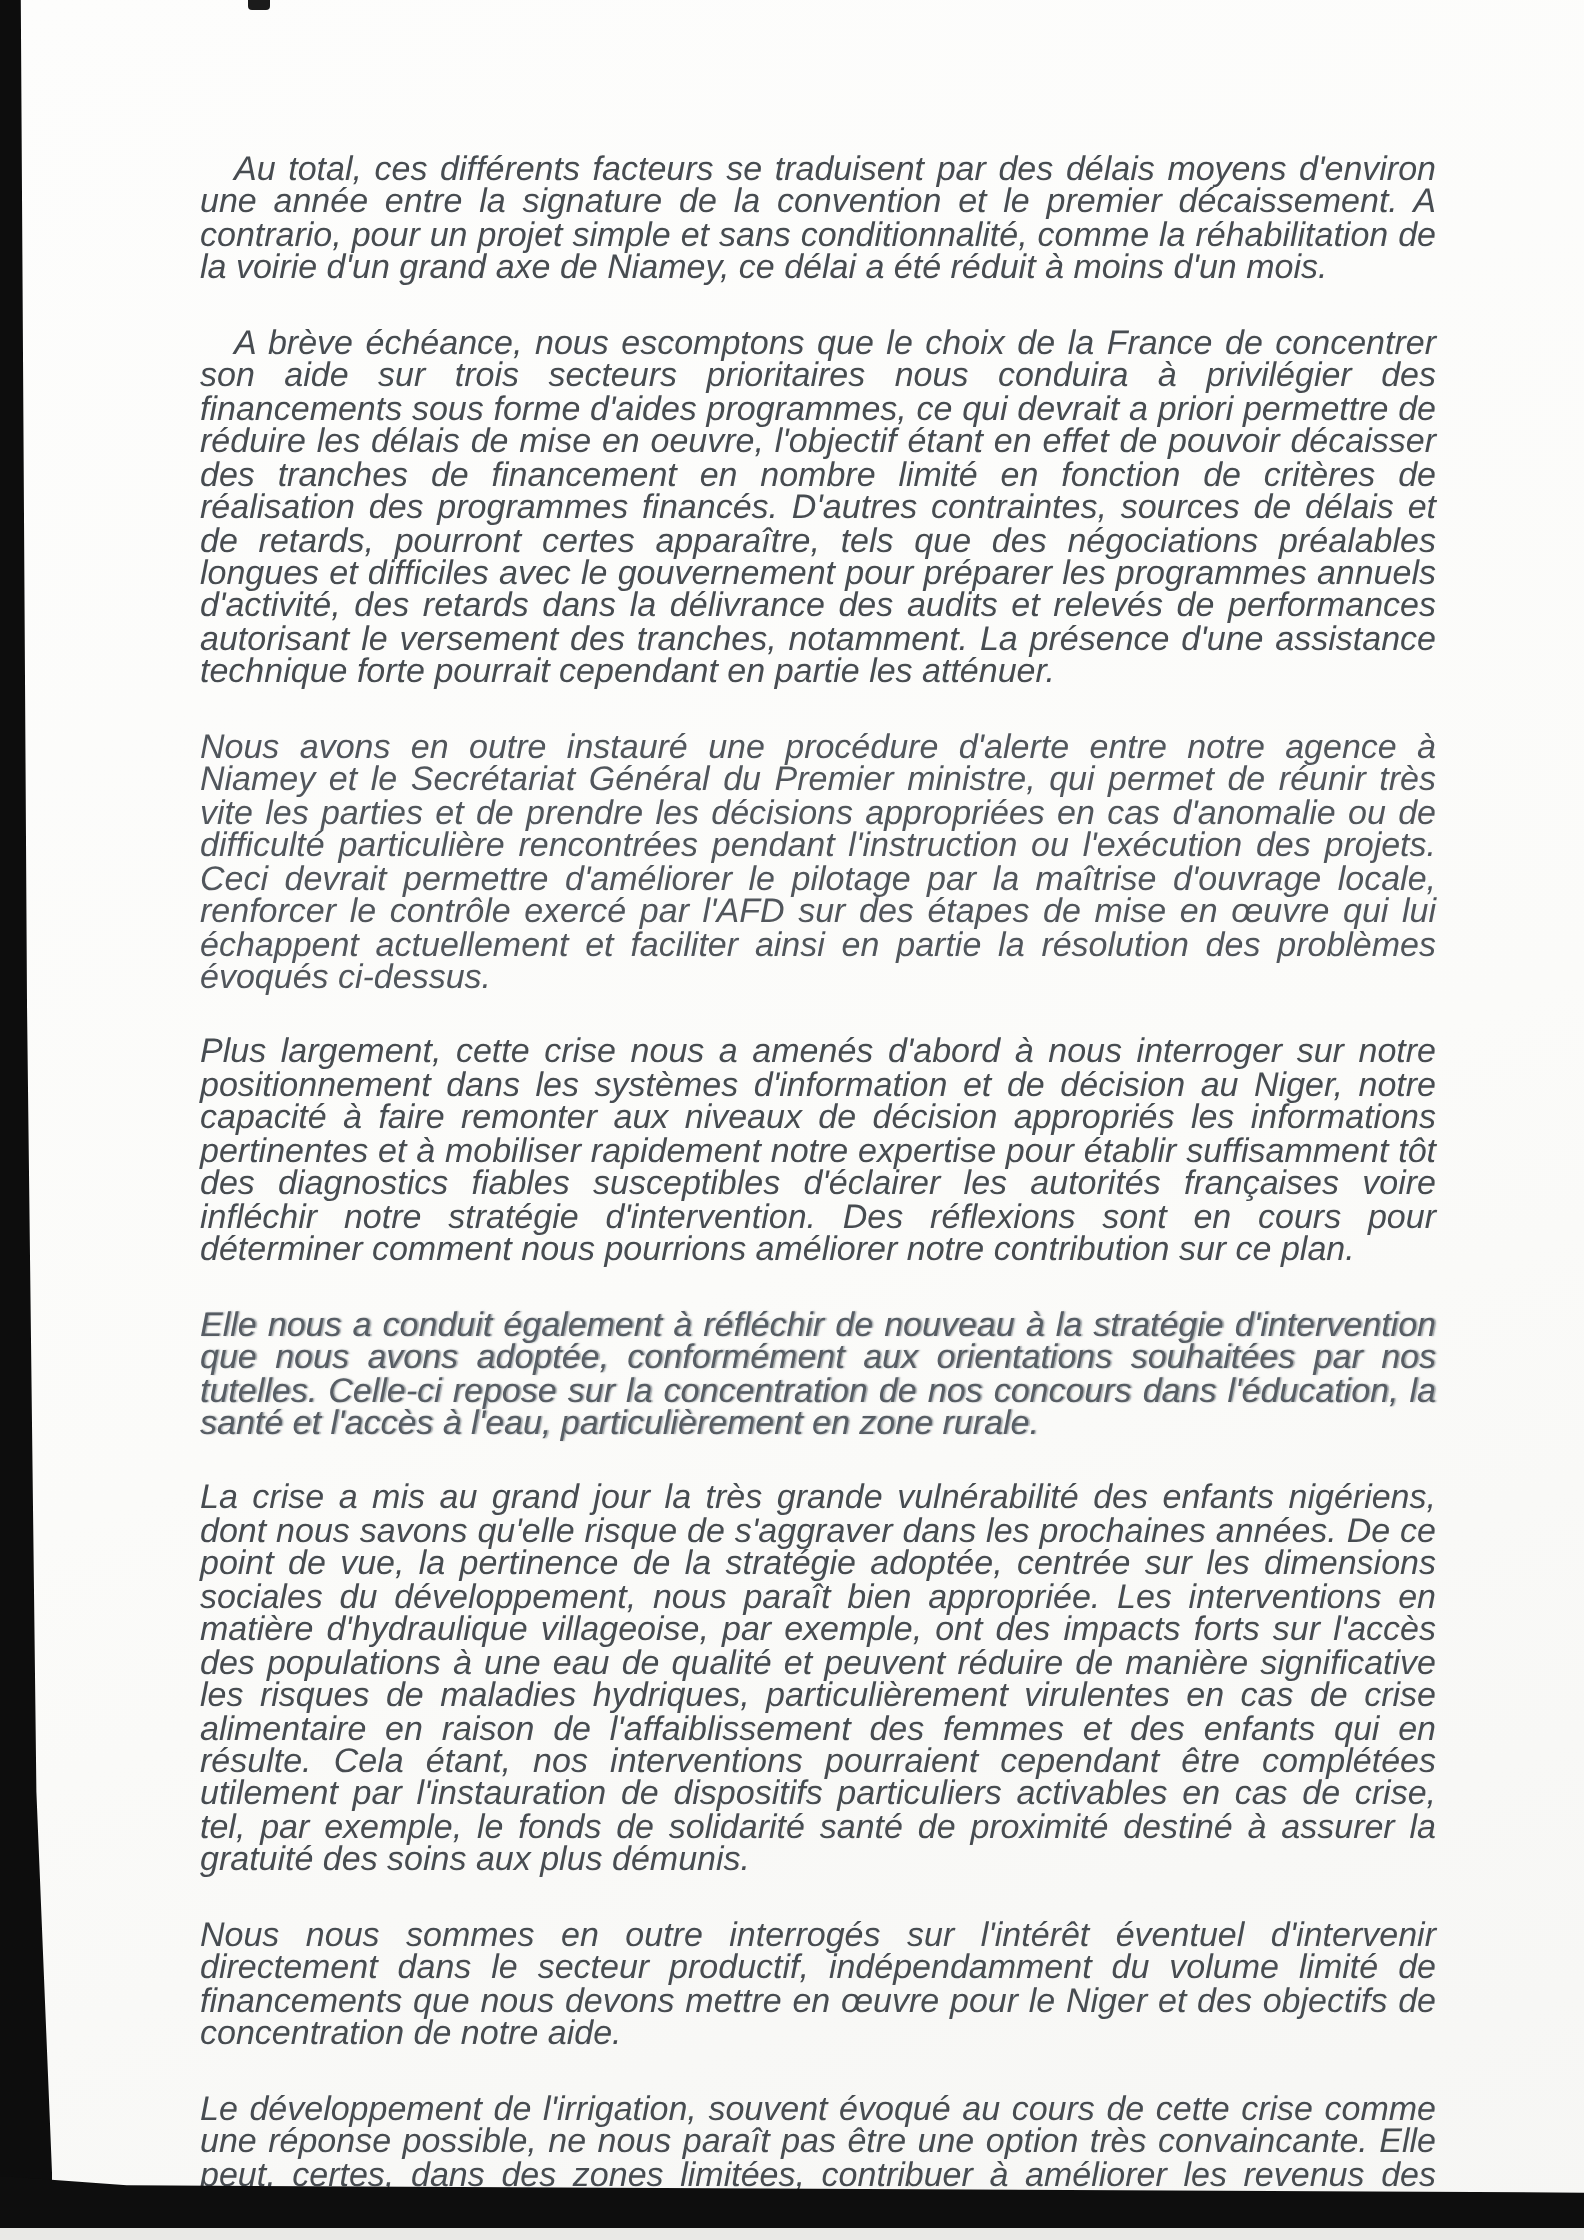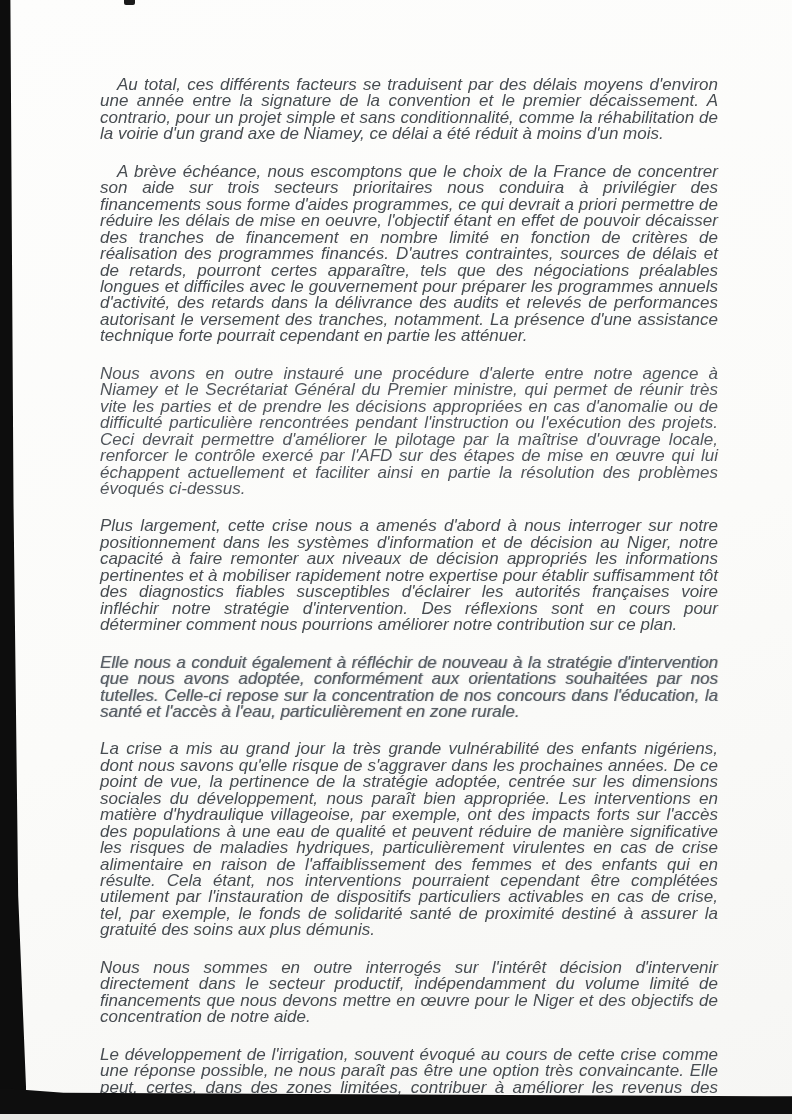--- a/index.html
+++ b/index.html
@@ -78,21 +78,21 @@
 
 <div class="page">
 
   <div class="text-block">
     <p class="indent">Au total, ces différents facteurs se traduisent par des délais moyens d'environ une année entre la signature de la convention et le premier décaissement. A contrario, pour un projet simple et sans conditionnalité, comme la réhabilitation de la voirie d'un grand axe de Niamey, ce délai a été réduit à moins d'un mois.</p>
     <p class="indent">A brève échéance, nous escomptons que le choix de la France de concentrer son aide sur trois secteurs prioritaires nous conduira à privilégier des financements sous forme d'aides programmes, ce qui devrait a priori permettre de réduire les délais de mise en oeuvre, l'objectif étant en effet de pouvoir décaisser des tranches de financement en nombre limité en fonction de critères de réalisation des programmes financés. D'autres contraintes, sources de délais et de retards, pourront certes apparaître, tels que des négociations préalables longues et difficiles avec le gouvernement pour préparer les programmes annuels d'activité, des retards dans la délivrance des audits et relevés de performances autorisant le versement des tranches, notamment. La présence d'une assistance technique forte pourrait cependant en partie les atténuer.</p>
     <p class="faded">Nous avons en outre instauré une procédure d'alerte entre notre agence à Niamey et le Secrétariat Général du Premier ministre, qui permet de réunir très vite les parties et de prendre les décisions appropriées en cas d'anomalie ou de difficulté particulière rencontrées pendant l'instruction ou l'exécution des projets. Ceci devrait permettre d'améliorer le pilotage par la maîtrise d'ouvrage locale, renforcer le contrôle exercé par l'AFD sur des étapes de mise en œuvre qui lui échappent actuellement et faciliter ainsi en partie la résolution des problèmes évoqués ci-dessus.</p>
     <p>Plus largement, cette crise nous a amenés d'abord à nous interroger sur notre positionnement dans les systèmes d'information et de décision au Niger, notre capacité à faire remonter aux niveaux de décision appropriés les informations pertinentes et à mobiliser rapidement notre expertise pour établir suffisamment tôt des diagnostics fiables susceptibles d'éclairer les autorités françaises voire infléchir notre stratégie d'intervention. Des réflexions sont en cours pour déterminer comment nous pourrions améliorer notre contribution sur ce plan.</p>
     <p class="ghost">Elle nous a conduit également à réfléchir de nouveau à la stratégie d'intervention que nous avons adoptée, conformément aux orientations souhaitées par nos tutelles. Celle-ci repose sur la concentration de nos concours dans l'éducation, la santé et l'accès à l'eau, particulièrement en zone rurale.</p>
     <p>La crise a mis au grand jour la très grande vulnérabilité des enfants nigériens, dont nous savons qu'elle risque de s'aggraver dans les prochaines années. De ce point de vue, la pertinence de la stratégie adoptée, centrée sur les dimensions sociales du développement, nous paraît bien appropriée. Les interventions en matière d'hydraulique villageoise, par exemple, ont des impacts forts sur l'accès des populations à une eau de qualité et peuvent réduire de manière significative les risques de maladies hydriques, particulièrement virulentes en cas de crise alimentaire en raison de l'affaiblissement des femmes et des enfants qui en résulte. Cela étant, nos interventions pourraient cependant être complétées utilement par l'instauration de dispositifs particuliers activables en cas de crise, tel, par exemple, le fonds de solidarité santé de proximité destiné à assurer la gratuité des soins aux plus démunis.</p>
-    <p>Nous nous sommes en outre interrogés sur l'intérêt décision d'intervenir directement dans le secteur productif, indépendamment du volume limité de financements que nous devons mettre en œuvre pour le Niger et des objectifs de concentration de notre aide.</p>
+    <p>Nous nous sommes en outre interrogés sur l'intérêt éventuel d'intervenir directement dans le secteur productif, indépendamment du volume limité de financements que nous devons mettre en œuvre pour le Niger et des objectifs de concentration de notre aide.</p>
     <p>Le développement de l'irrigation, souvent évoqué au cours de cette crise comme une réponse possible, ne nous paraît pas être une option très convaincante. Elle peut, certes, dans des zones limitées, contribuer à améliorer les revenus des familles paysannes, mais elle ne saurait constituer une réponse suffisante à la mesure des déficits structurels et des crises alimentaires affectant le pays. Le Niger recèle, à cet égard, de nombreux aménagements mal entretenus ou abandonnés et les expériences tentées après les précédentes crises ont montré leurs limites. PROPARCO finance, à ce propos, un projet de culture d'oignon irriguée, destiné à être vendu en contre saison, mais ce type d'opération, qu'il faut bien sûr encourager, n'est évidemment pas généralisable à grande échelle.</p>
   </div>
 
   <div class="edge-left"></div>
   <div class="edge-bottom"></div>
   <div class="bottom-sliver"></div>
   <div class="tick-top"></div>
 
 </div>
 

